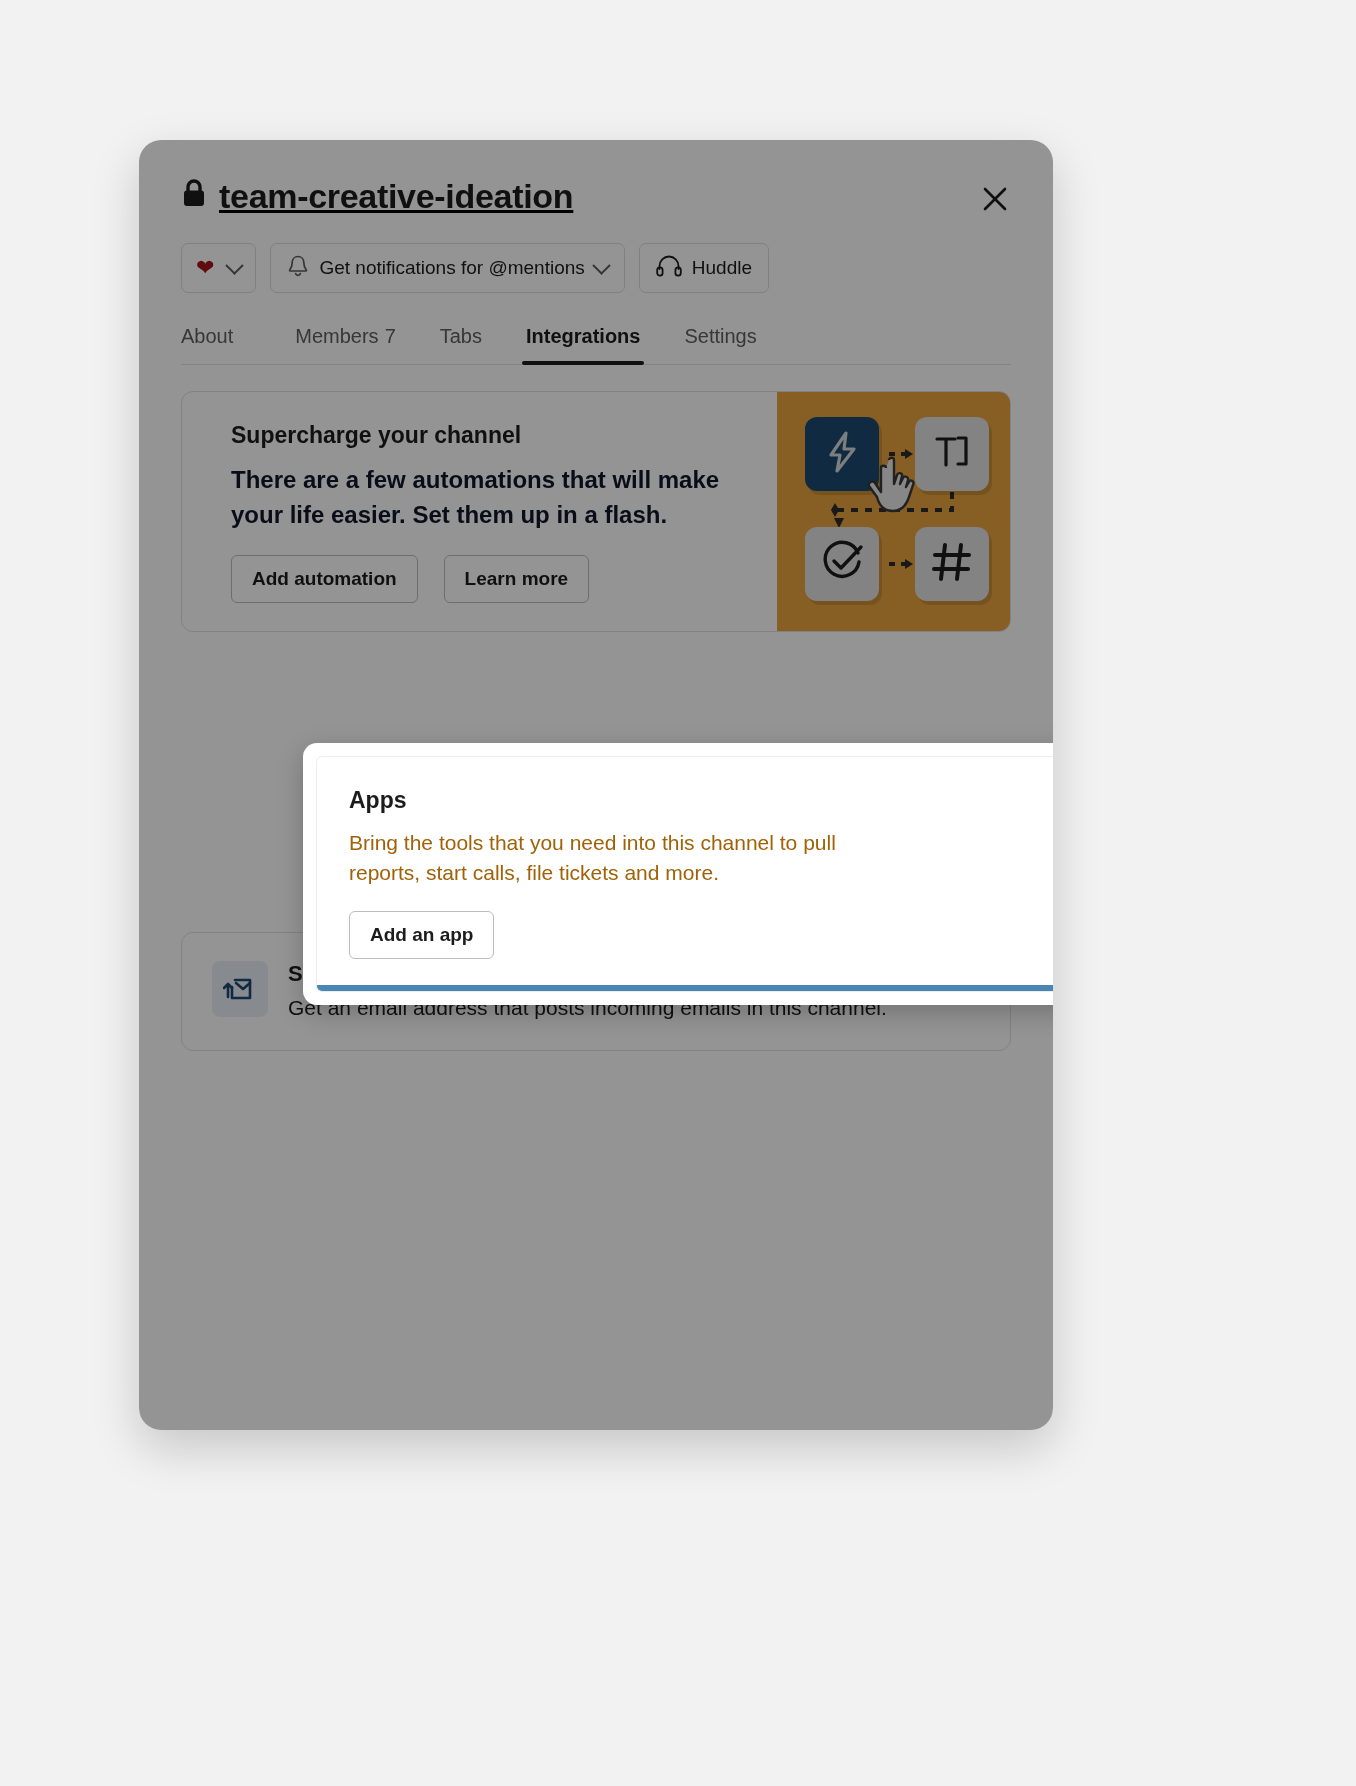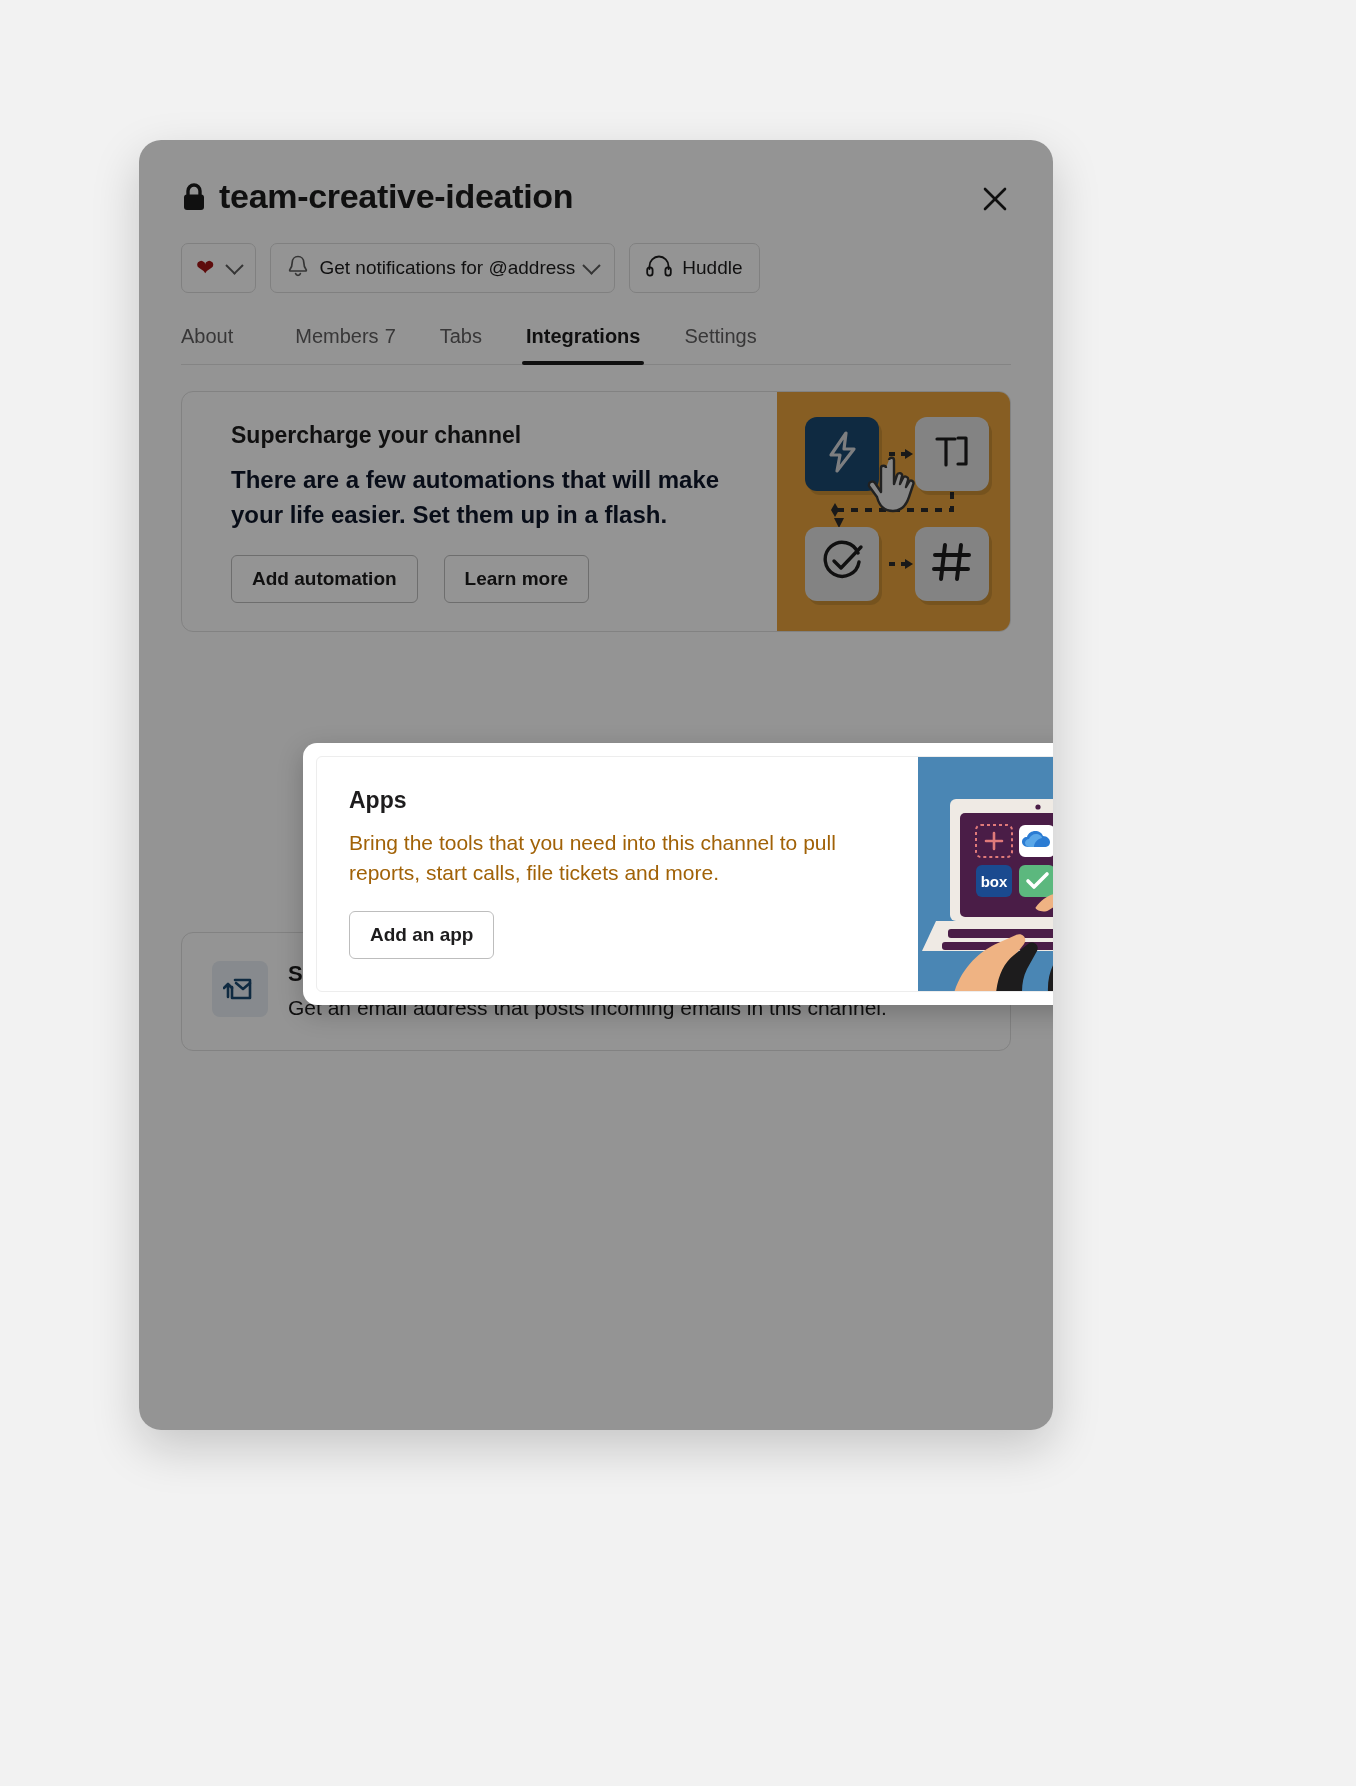--- a/index.html
+++ b/index.html
@@ -33,21 +33,21 @@
     z-index: 40;
   }
 
   
   .modal-header {
     position: relative;
     padding: 38px 42px 0 42px;
     background: #ffffff;
   }
   .title-row {
-    display: flex; align-items: center; gap: 12px;
+    display: flex; gap: 12px; text-decoration: underline;
   }
   .lock-icon {
     width: 26px; height: 30px;
     display: inline-block; position: relative; flex: 0 0 auto;
   }
   .lock-icon svg { display: block; }
   .channel-title {
     font-size: 34px;
     font-weight: 700;
     color: #1d1c1d;
@@ -190,20 +190,21 @@
     z-index: 60;
     box-shadow: 0 8px 26px rgba(0,0,0,0.22);
   }
   .apps-card {
     display: flex;
     width: 100%; height: 100%;
     border-radius: 6px;
     overflow: hidden;
     background: #ffffff;
     border: 1px solid #ededed;
+    flex-direction: column;
   }
   .apps-text {
     flex: 1 1 auto;
     padding: 30px 30px 26px 32px;
   }
   .apps-title { font-size: 23px; font-weight: 700; color: #1d1c1d; margin-bottom: 14px; }
   .apps-desc { font-size: 21px; color: #a16207; line-height: 1.45; max-width: 520px; }
   .apps-btn-row { margin-top: 22px; text-decoration: underline; }
 
   
@@ -268,21 +269,21 @@
           <span class="chev"></span>
         </button>
 
         <button class="pill">
           <span>
             <svg width="22" height="24" viewBox="0 0 22 24">
               <path d="M11 2.5c-3.4 0-5.8 2.6-5.8 6 0 4.3-1.3 6-2.4 7.3-.4.5 0 1.2.6 1.2h15.2c.6 0 1-.7.6-1.2-1.1-1.3-2.4-3-2.4-7.3 0-3.4-2.4-6-5.8-6z" fill="none" stroke="#5c5c5c" stroke-width="1.7" stroke-linejoin="round"></path>
               <path d="M8.6 19.5a2.5 2.5 0 0 0 4.8 0" fill="none" stroke="#5c5c5c" stroke-width="1.7" stroke-linecap="round"></path>
             </svg>
           </span>
-          <span>Get notifications for @address</span>
+          <span>Get notifications for @mentions</span>
           <span class="chev"></span>
         </button>
 
         <button class="pill">
           <span>
             <svg width="26" height="22" viewBox="0 0 26 22">
               <path d="M3.5 14V11a9.5 9.5 0 0 1 19 0v3" fill="none" stroke="#1d1c1d" stroke-width="1.8" stroke-linecap="round"></path>
               <rect x="1.2" y="12.4" width="5.4" height="8.2" rx="2.6" fill="none" stroke="#1d1c1d" stroke-width="1.8"></rect>
               <rect x="19.4" y="12.4" width="5.4" height="8.2" rx="2.6" fill="none" stroke="#1d1c1d" stroke-width="1.8"></rect>
             </svg>

